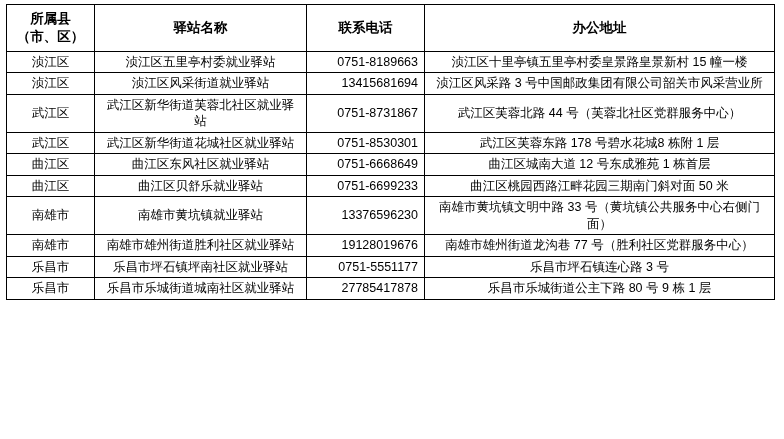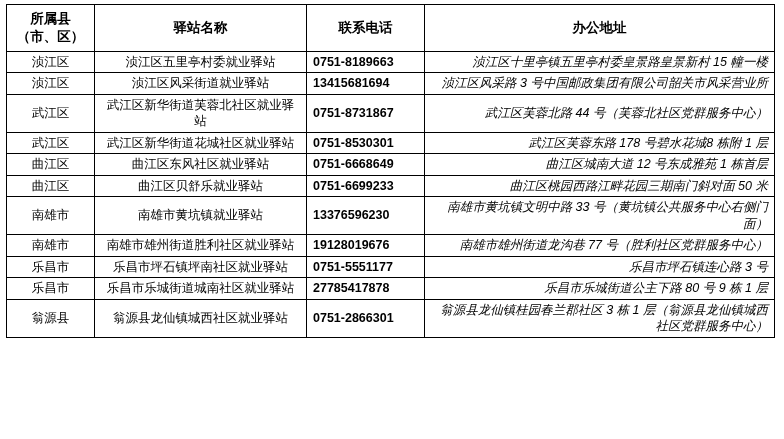--- a/index.html
+++ b/index.html
@@ -47,27 +47,25 @@
 
   td.c-district {
     text-align: center;
     white-space: nowrap;
   }
   td.c-name {
     text-align: center;
     margin-left: 24px;
   }
   td.c-phone {
-    text-align: left;
+    text-align: right;
     white-space: nowrap;
-    font-weight: bold;
   }
   td.c-address {
-    text-align: right;
-    font-style: italic;
+    text-align: center;
   }
   .hdr-line { display: block; }
 </style>
 </head>
 <body>
 
 <div class="page">
   <table class="contact-table">
     <colgroup>
       <col class="col-district">
@@ -140,21 +138,15 @@
         <td class="c-name">乐昌市坪石镇坪南社区就业驿站</td>
         <td class="c-phone">0751-5551177</td>
         <td class="c-address">乐昌市坪石镇连心路 3 号</td>
       </tr>
       <tr>
         <td class="c-district">乐昌市</td>
         <td class="c-name">乐昌市乐城街道城南社区就业驿站</td>
         <td class="c-phone">27785417878</td>
         <td class="c-address">乐昌市乐城街道公主下路 80 号 9 栋 1 层</td>
       </tr>
-      <tr>
-        <td class="c-district">翁源县</td>
-        <td class="c-name">翁源县龙仙镇城西社区就业驿站</td>
-        <td class="c-phone">0751-2866301</td>
-        <td class="c-address">翁源县龙仙镇桂园春兰郡社区 3 栋 1 层（翁源县龙仙镇城西社区党群服务中心）</td>
-      </tr>
     </tbody>
   </table>
 </div>
 
 </body></html>

